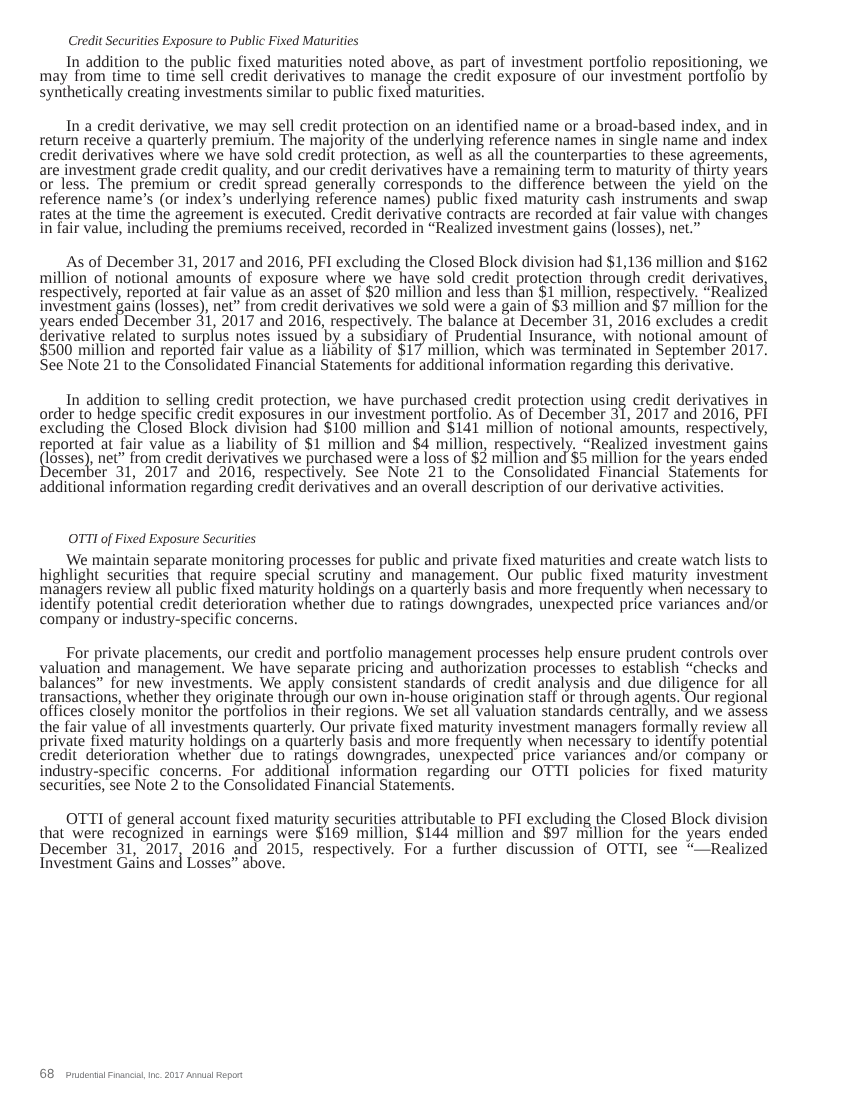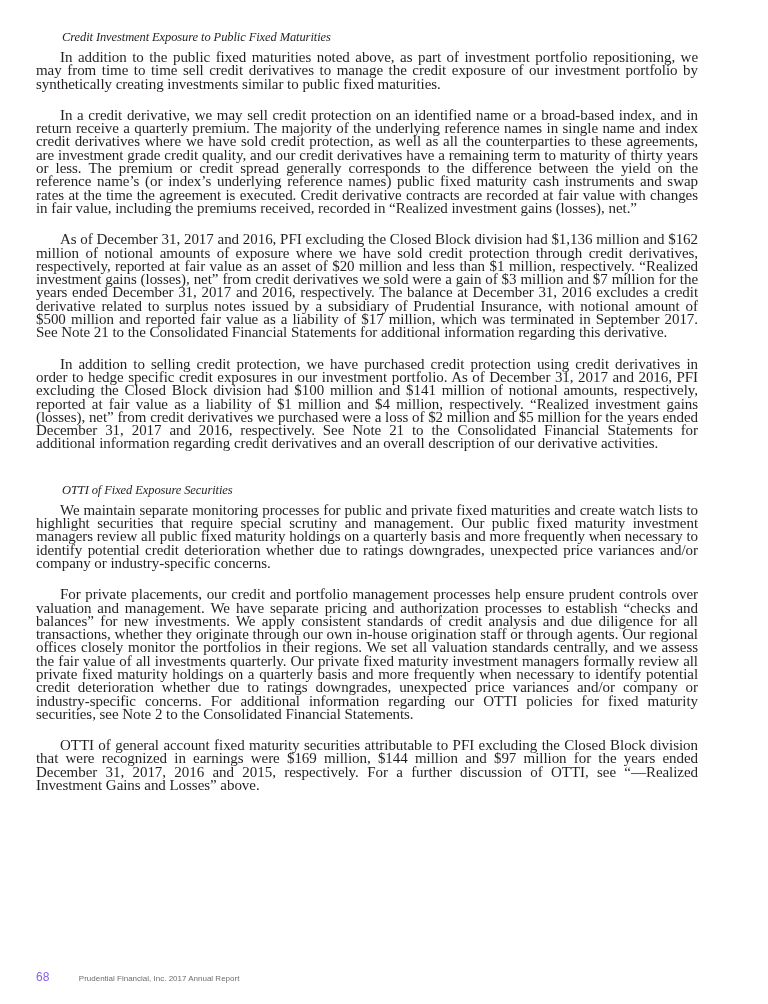--- a/index.html
+++ b/index.html
@@ -3,28 +3,28 @@
 <meta charset="utf-8">
 <style>
   html, body { margin: 0; padding: 0; background: #ffffff; }
   body { width: 768px; height: 1004px; position: relative; overflow: hidden;
          font-family: "Liberation Serif", "DejaVu Serif", serif; color: #231f20; }
   .page { position: absolute; left: 36px; top: 30px; width: 662px; }
   h2.section { font-style: italic; font-weight: normal; font-size: 12.5px; margin: 0 0 6px 26px; letter-spacing: -0.1px; }
   p.para { margin: 0 0 18px 0; font-size: 15px; line-height: 13.3px; text-align: justify; text-indent: 24px; letter-spacing: -0.05px; }
   .section-gap { height: 14px; }
   .footer { position: absolute; left: 36px; top: 967px; font-family: "Liberation Sans", "DejaVu Sans", sans-serif; }
-  .footer .pnum { font-size: 12px; color: #8b5cf6; margin-right: 6px; }
-  .footer .ftxt { font-size: 8px; color: #6d6e71; margin-left: 19px; }
+  .footer .pnum { font-size: 12px; color: #737373; margin-right: 6px; }
+  .footer .ftxt { font-size: 8px; color: #6d6e71; }
 </style>
 </head>
 <body>
 
 <div class="page">
-  <h2 class="section">Credit Investment Exposure to Public Fixed Maturities</h2>
+  <h2 class="section">Credit Securities Exposure to Public Fixed Maturities</h2>
   <p class="para">In addition to the public fixed maturities noted above, as part of investment portfolio repositioning, we may from time to time sell credit derivatives to manage the credit exposure of our investment portfolio by synthetically creating investments similar to public fixed maturities.</p>
   <p class="para">In a credit derivative, we may sell credit protection on an identified name or a broad-based index, and in return receive a quarterly premium. The majority of the underlying reference names in single name and index credit derivatives where we have sold credit protection, as well as all the counterparties to these agreements, are investment grade credit quality, and our credit derivatives have a remaining term to maturity of thirty years or less. The premium or credit spread generally corresponds to the difference between the yield on the reference name’s (or index’s underlying reference names) public fixed maturity cash instruments and swap rates at the time the agreement is executed. Credit derivative contracts are recorded at fair value with changes in fair value, including the premiums received, recorded in “Realized investment gains (losses), net.”</p>
   <p class="para">As of December 31, 2017 and 2016, PFI excluding the Closed Block division had $1,136 million and $162 million of notional amounts of exposure where we have sold credit protection through credit derivatives, respectively, reported at fair value as an asset of $20 million and less than $1 million, respectively. “Realized investment gains (losses), net” from credit derivatives we sold were a gain of $3 million and $7 million for the years ended December 31, 2017 and 2016, respectively. The balance at December 31, 2016 excludes a credit derivative related to surplus notes issued by a subsidiary of Prudential Insurance, with notional amount of $500 million and reported fair value as a liability of $17 million, which was terminated in September 2017. See Note 21 to the Consolidated Financial Statements for additional information regarding this derivative.</p>
   <p class="para">In addition to selling credit protection, we have purchased credit protection using credit derivatives in order to hedge specific credit exposures in our investment portfolio. As of December 31, 2017 and 2016, PFI excluding the Closed Block division had $100 million and $141 million of notional amounts, respectively, reported at fair value as a liability of $1 million and $4 million, respectively. “Realized investment gains (losses), net” from credit derivatives we purchased were a loss of $2 million and $5 million for the years ended December 31, 2017 and 2016, respectively. See Note 21 to the Consolidated Financial Statements for additional information regarding credit derivatives and an overall description of our derivative activities.</p>
   <div class="section-gap"></div>
   <h2 class="section">OTTI of Fixed Exposure Securities</h2>
   <p class="para">We maintain separate monitoring processes for public and private fixed maturities and create watch lists to highlight securities that require special scrutiny and management. Our public fixed maturity investment managers review all public fixed maturity holdings on a quarterly basis and more frequently when necessary to identify potential credit deterioration whether due to ratings downgrades, unexpected price variances and/or company or industry-specific concerns.</p>
   <p class="para">For private placements, our credit and portfolio management processes help ensure prudent controls over valuation and management. We have separate pricing and authorization processes to establish “checks and balances” for new investments. We apply consistent standards of credit analysis and due diligence for all transactions, whether they originate through our own in-house origination staff or through agents. Our regional offices closely monitor the portfolios in their regions. We set all valuation standards centrally, and we assess the fair value of all investments quarterly. Our private fixed maturity investment managers formally review all private fixed maturity holdings on a quarterly basis and more frequently when necessary to identify potential credit deterioration whether due to ratings downgrades, unexpected price variances and/or company or industry-specific concerns. For additional information regarding our OTTI policies for fixed maturity securities, see Note 2 to the Consolidated Financial Statements.</p>
   <p class="para">OTTI of general account fixed maturity securities attributable to PFI excluding the Closed Block division that were recognized in earnings were $169 million, $144 million and $97 million for the years ended December 31, 2017, 2016 and 2015, respectively. For a further discussion of OTTI, see “—Realized Investment Gains and Losses” above.</p>
 </div>

